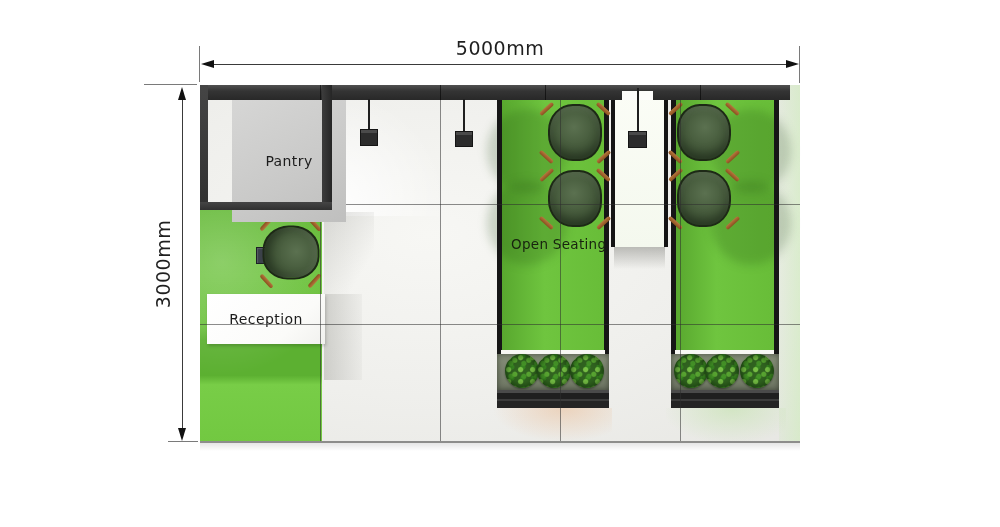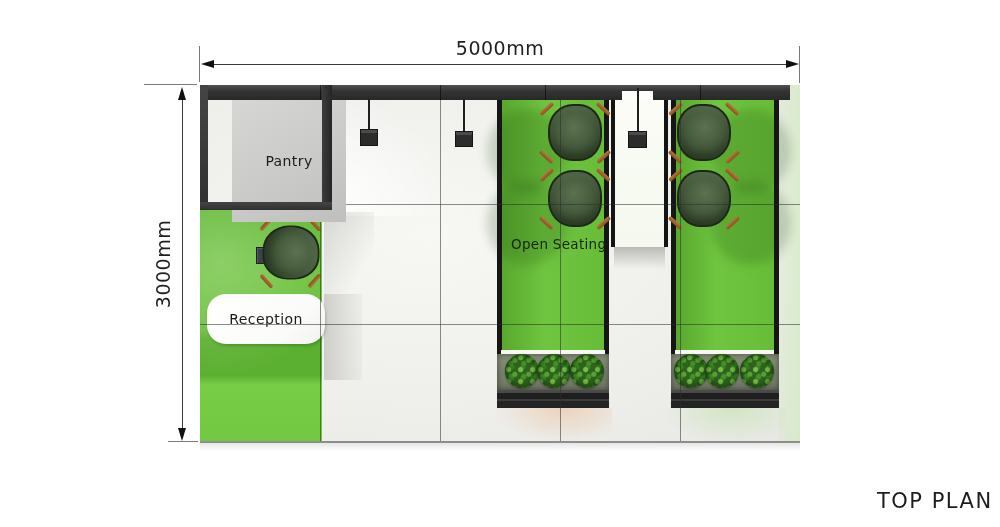--- a/index.html
+++ b/index.html
@@ -26,21 +26,21 @@
   
   .reception-zone{left:200px;top:210px;width:122px;height:233px;
     background:linear-gradient(to bottom,#64b937 0%,#6ec33f 28%,#6cc13d 50%,#5cb031 56%,#5cb031 71%,#78cd47 75%,#72c841 100%);}
   .reception-zone::after{content:"";position:absolute;left:0;top:0;width:100%;height:100%;
     background:radial-gradient(circle at 18% 22%, rgba(255,255,255,.22), rgba(255,255,255,0) 55%);}
 
   
   .desk{left:207px;top:294px;width:118px;height:50px;
     background:linear-gradient(135deg,#ffffff 0%,#fbfbf9 70%,#f1f1ee 100%);
     box-shadow:1px 2px 3px rgba(0,0,0,.18);
-    display:flex;align-items:center;justify-content:center;border-radius:19px;}
+    display:flex;align-items:center;justify-content:center;}
   .room-label{position:static;color:#1c1c1c;font-size:14px;letter-spacing:.4px;}
 
   
   .strip-green{top:85px;height:269px;
     background:linear-gradient(to right,#58a72e 0%,#6fc53f 42%,#68bd38 100%);}
   .strip1-green{left:501px;width:104px;}
   .strip2-green{left:675px;width:99px;}
   .strip-border{top:85px;height:269px;width:5px;background:#161616;}
   .chair-shadow{width:80px;height:84px;border-radius:50%;background:rgba(24,72,8,.20);filter:blur(5px);}
 
@@ -265,15 +265,14 @@
   <div class="arrow right" style="left:786px;top:60px;"></div>
   <div class="dim-label" id="dim-w-label">5000mm</div>
 
   <div class="ext-line" style="left:144px;top:84px;width:53px;height:1px;"></div>
   <div class="ext-line" style="left:168px;top:441px;width:30px;height:1px;"></div>
   <div class="dim-line" style="left:182px;top:90px;width:1px;height:348px;"></div>
   <div class="arrow up" style="left:178px;top:87px;"></div>
   <div class="arrow down" style="left:178px;top:428px;"></div>
   <div class="dim-label" id="dim-h-label">3000mm</div>
 
-  <div class="plan-title">TOP PLAN</div>
 
 </div>
 
 </body></html>

